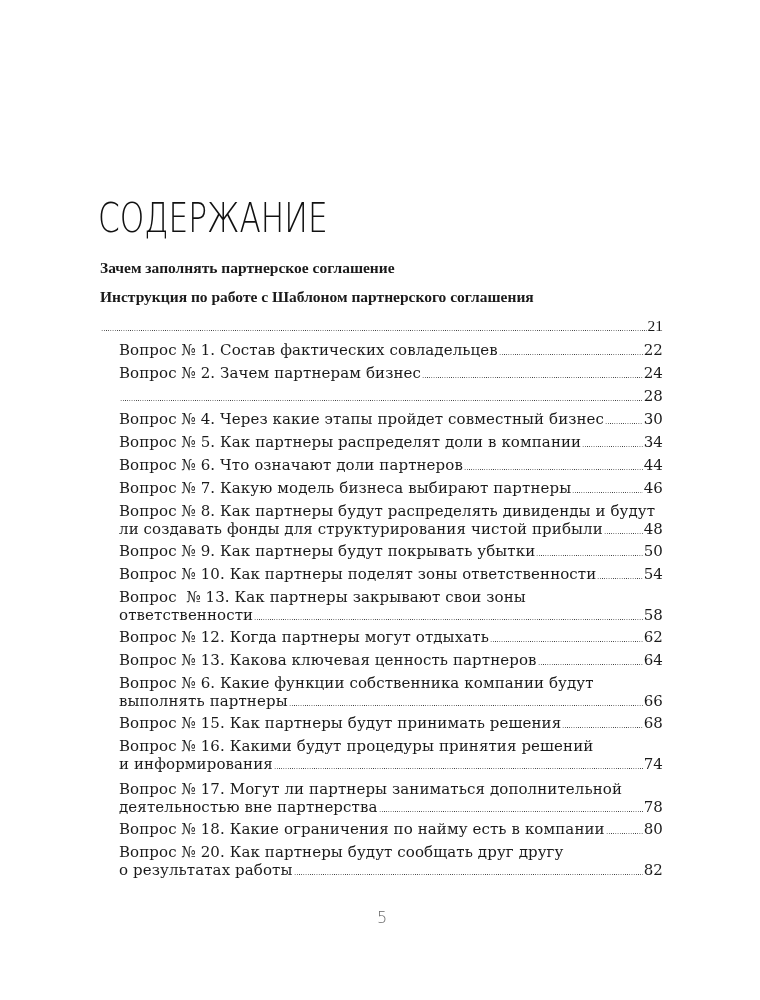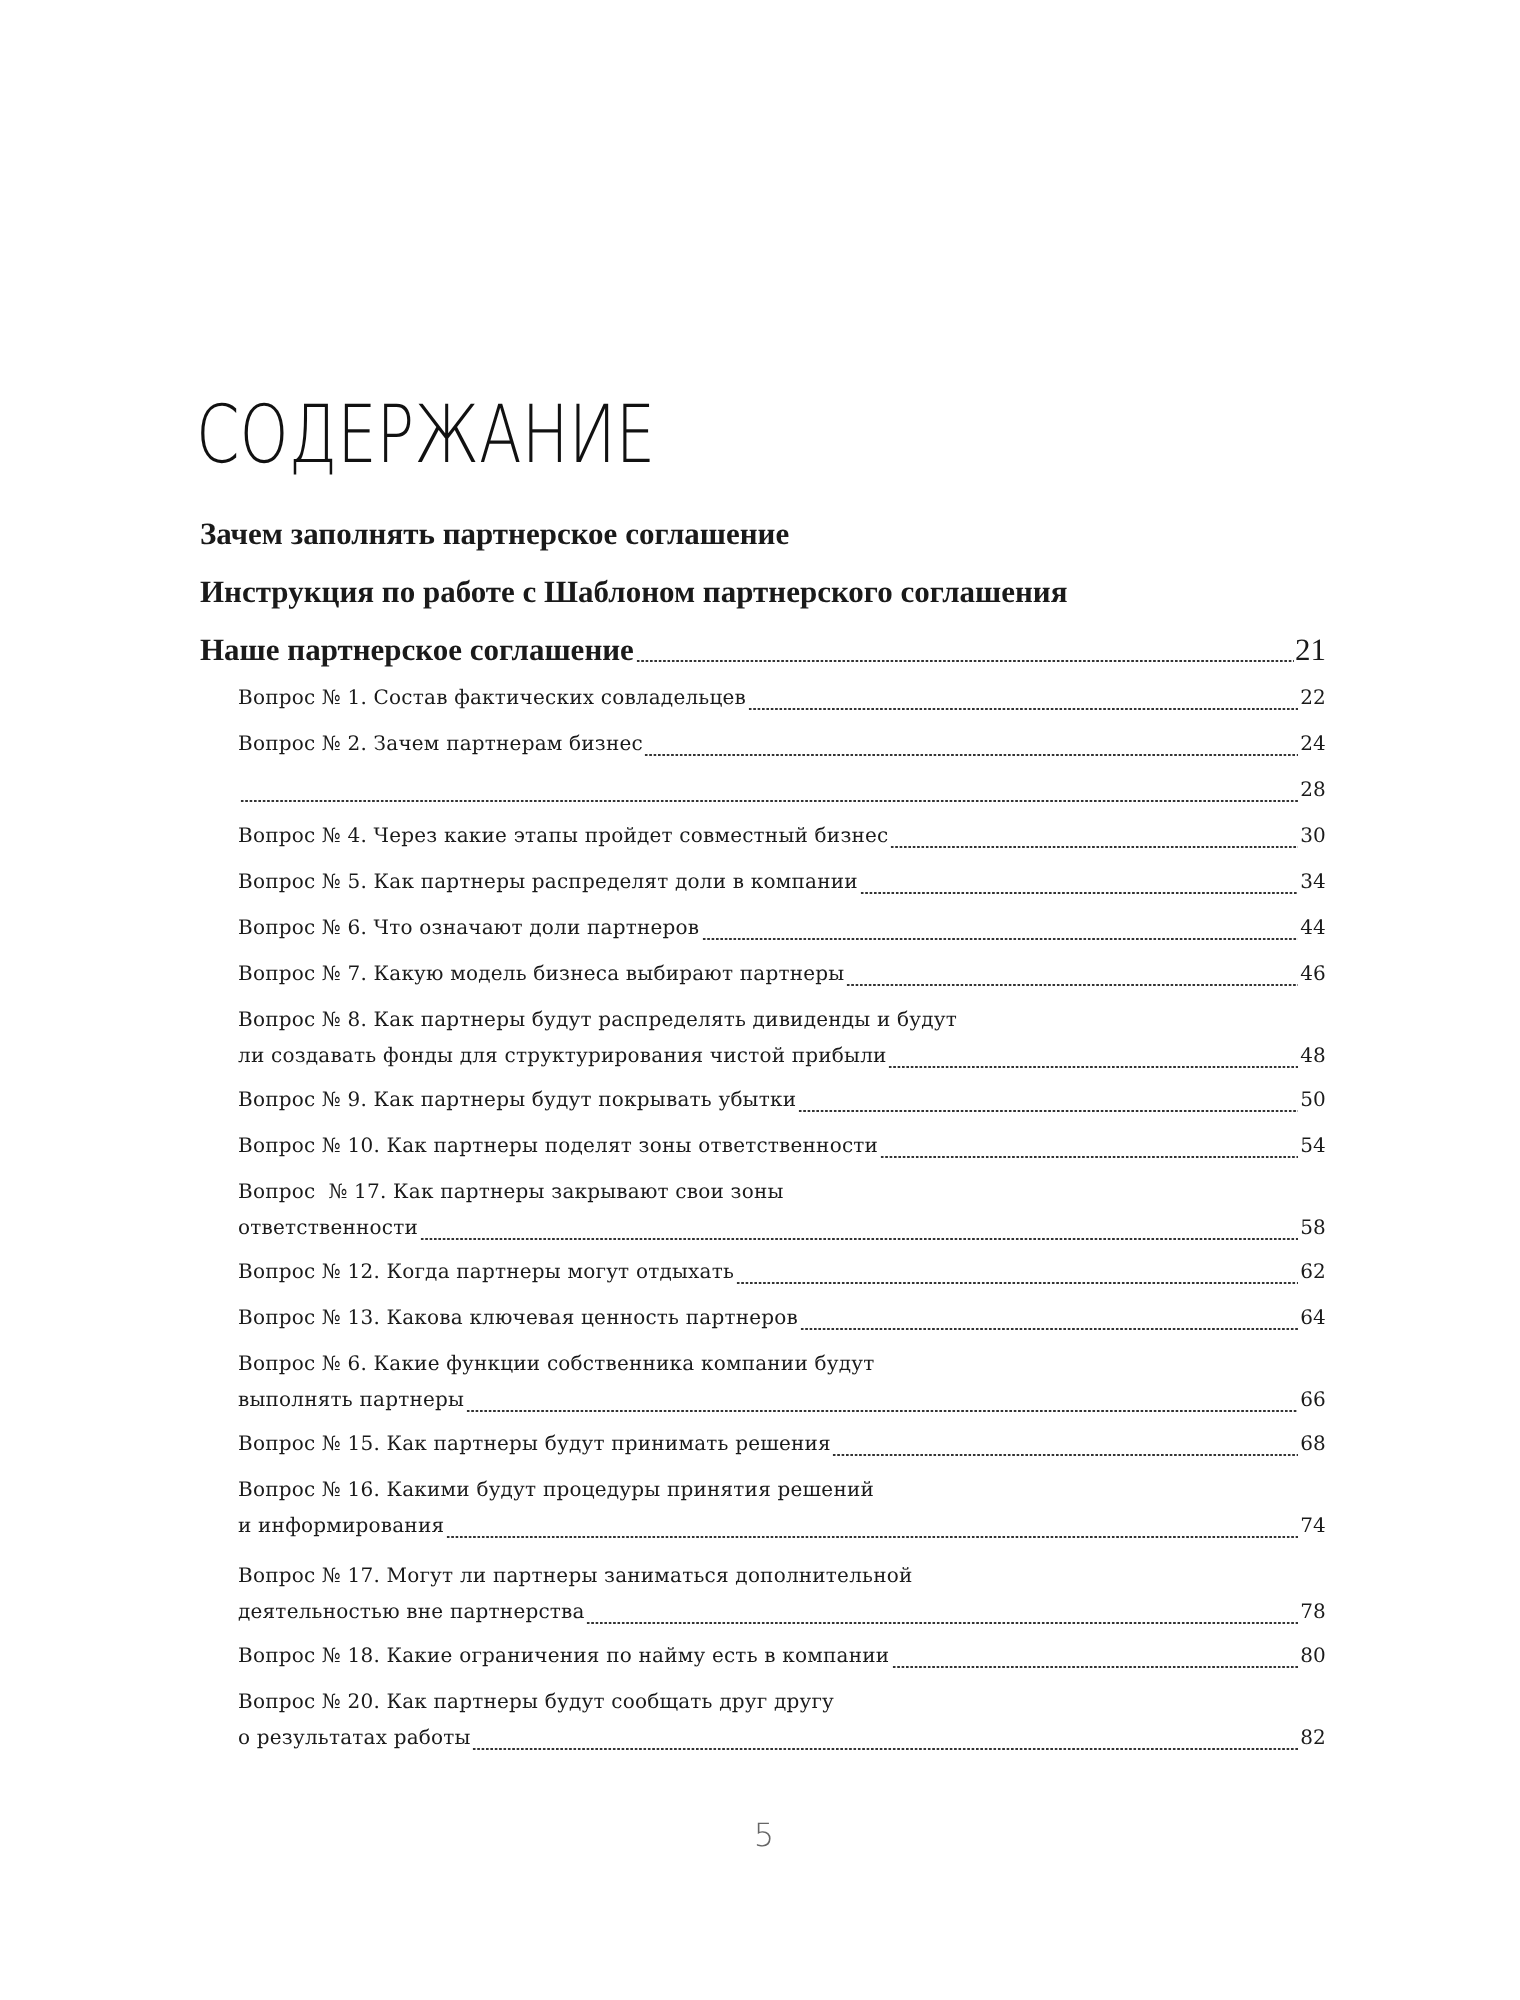--- a/index.html
+++ b/index.html
@@ -13,21 +13,21 @@
     position: absolute; left: 86px; top: 194px;
     font-family: "DejaVu Sans", "Liberation Sans", sans-serif;
     font-weight: 200; font-size: 40px; letter-spacing: 0px;
     transform: scaleX(0.78); transform-origin: left top;
     color: #111; line-height: 48px; white-space: nowrap;
     -webkit-text-stroke: 0px;
   }
   .toc { position: absolute; left: 88px; top: 0; width: 563px; }
   .entry { position: absolute; left: 0; width: 563px; font-size: 13.2px; line-height: 18px; }
   .entry.heading { font-weight: bold; font-size: 14.2px; font-family: Liberation Serif, serif; font-size: 15.5px; }
-  .entry.q { left: 19px; width: 544px; font-family: "DejaVu Serif", serif; font-size: 10px; letter-spacing: 0.1px; }
+  .entry.q { left: 19px; width: 544px; font-family: "DejaVu Serif", serif; font-size: 15px; letter-spacing: 0.1px; }
   .line { display: flex; align-items: baseline; white-space: nowrap; height: 18px; }
   .line .txt { flex: 0 0 auto; }
   .line .dots {
     flex: 1 1 auto; margin: 0 1px; height: 1px; align-self: flex-end; margin-bottom: 4px;
     background-image: radial-gradient(circle, #333 0.55px, transparent 0.6px);
     background-size: 2.2px 2px; background-repeat: repeat-x; background-position: left center;
     min-width: 8px;
   }
   .line .pg { flex: 0 0 auto; }
   .folio {
@@ -49,21 +49,20 @@
           <span class="txt">Зачем заполнять партнерское соглашение</span>
         </div>
     </div>
     <div class="entry heading" style="top:288px">
       <div class="line">
           <span class="txt">Инструкция по работе с Шаблоном партнерского соглашения</span>
         </div>
     </div>
     <div class="entry heading" style="top:317px">
       <div class="line">
-          <span class="txt">Наше партнерское соглашение</span>
           <span class="dots"></span>
           <span class="pg" style="font-weight:normal">21</span>
         </div>
     </div>
 
     <div class="entry q" style="top:341px">
       <div class="line">
           <span class="txt">Вопрос № 1. Состав фактических совладельцев</span>
           <span class="dots"></span>
           <span class="pg">22</span>
@@ -129,21 +128,21 @@
     </div>
     <div class="entry q" style="top:565px">
       <div class="line">
           <span class="txt">Вопрос № 10. Как партнеры поделят зоны ответственности</span>
           <span class="dots"></span>
           <span class="pg">54</span>
         </div>
     </div>
     <div class="entry q" style="top:588px">
       <div class="line">
-          <span class="txt" style="white-space:pre">Вопрос  № 17. Как партнеры закрывают свои зоны</span>
+          <span class="txt" style="white-space:pre">Вопрос  № 13. Как партнеры закрывают свои зоны</span>
         </div>
       <div class="line">
           <span class="txt">ответственности</span>
           <span class="dots"></span>
           <span class="pg">58</span>
         </div>
     </div>
     <div class="entry q" style="top:628px">
       <div class="line">
           <span class="txt">Вопрос № 12. Когда партнеры могут отдыхать</span>

